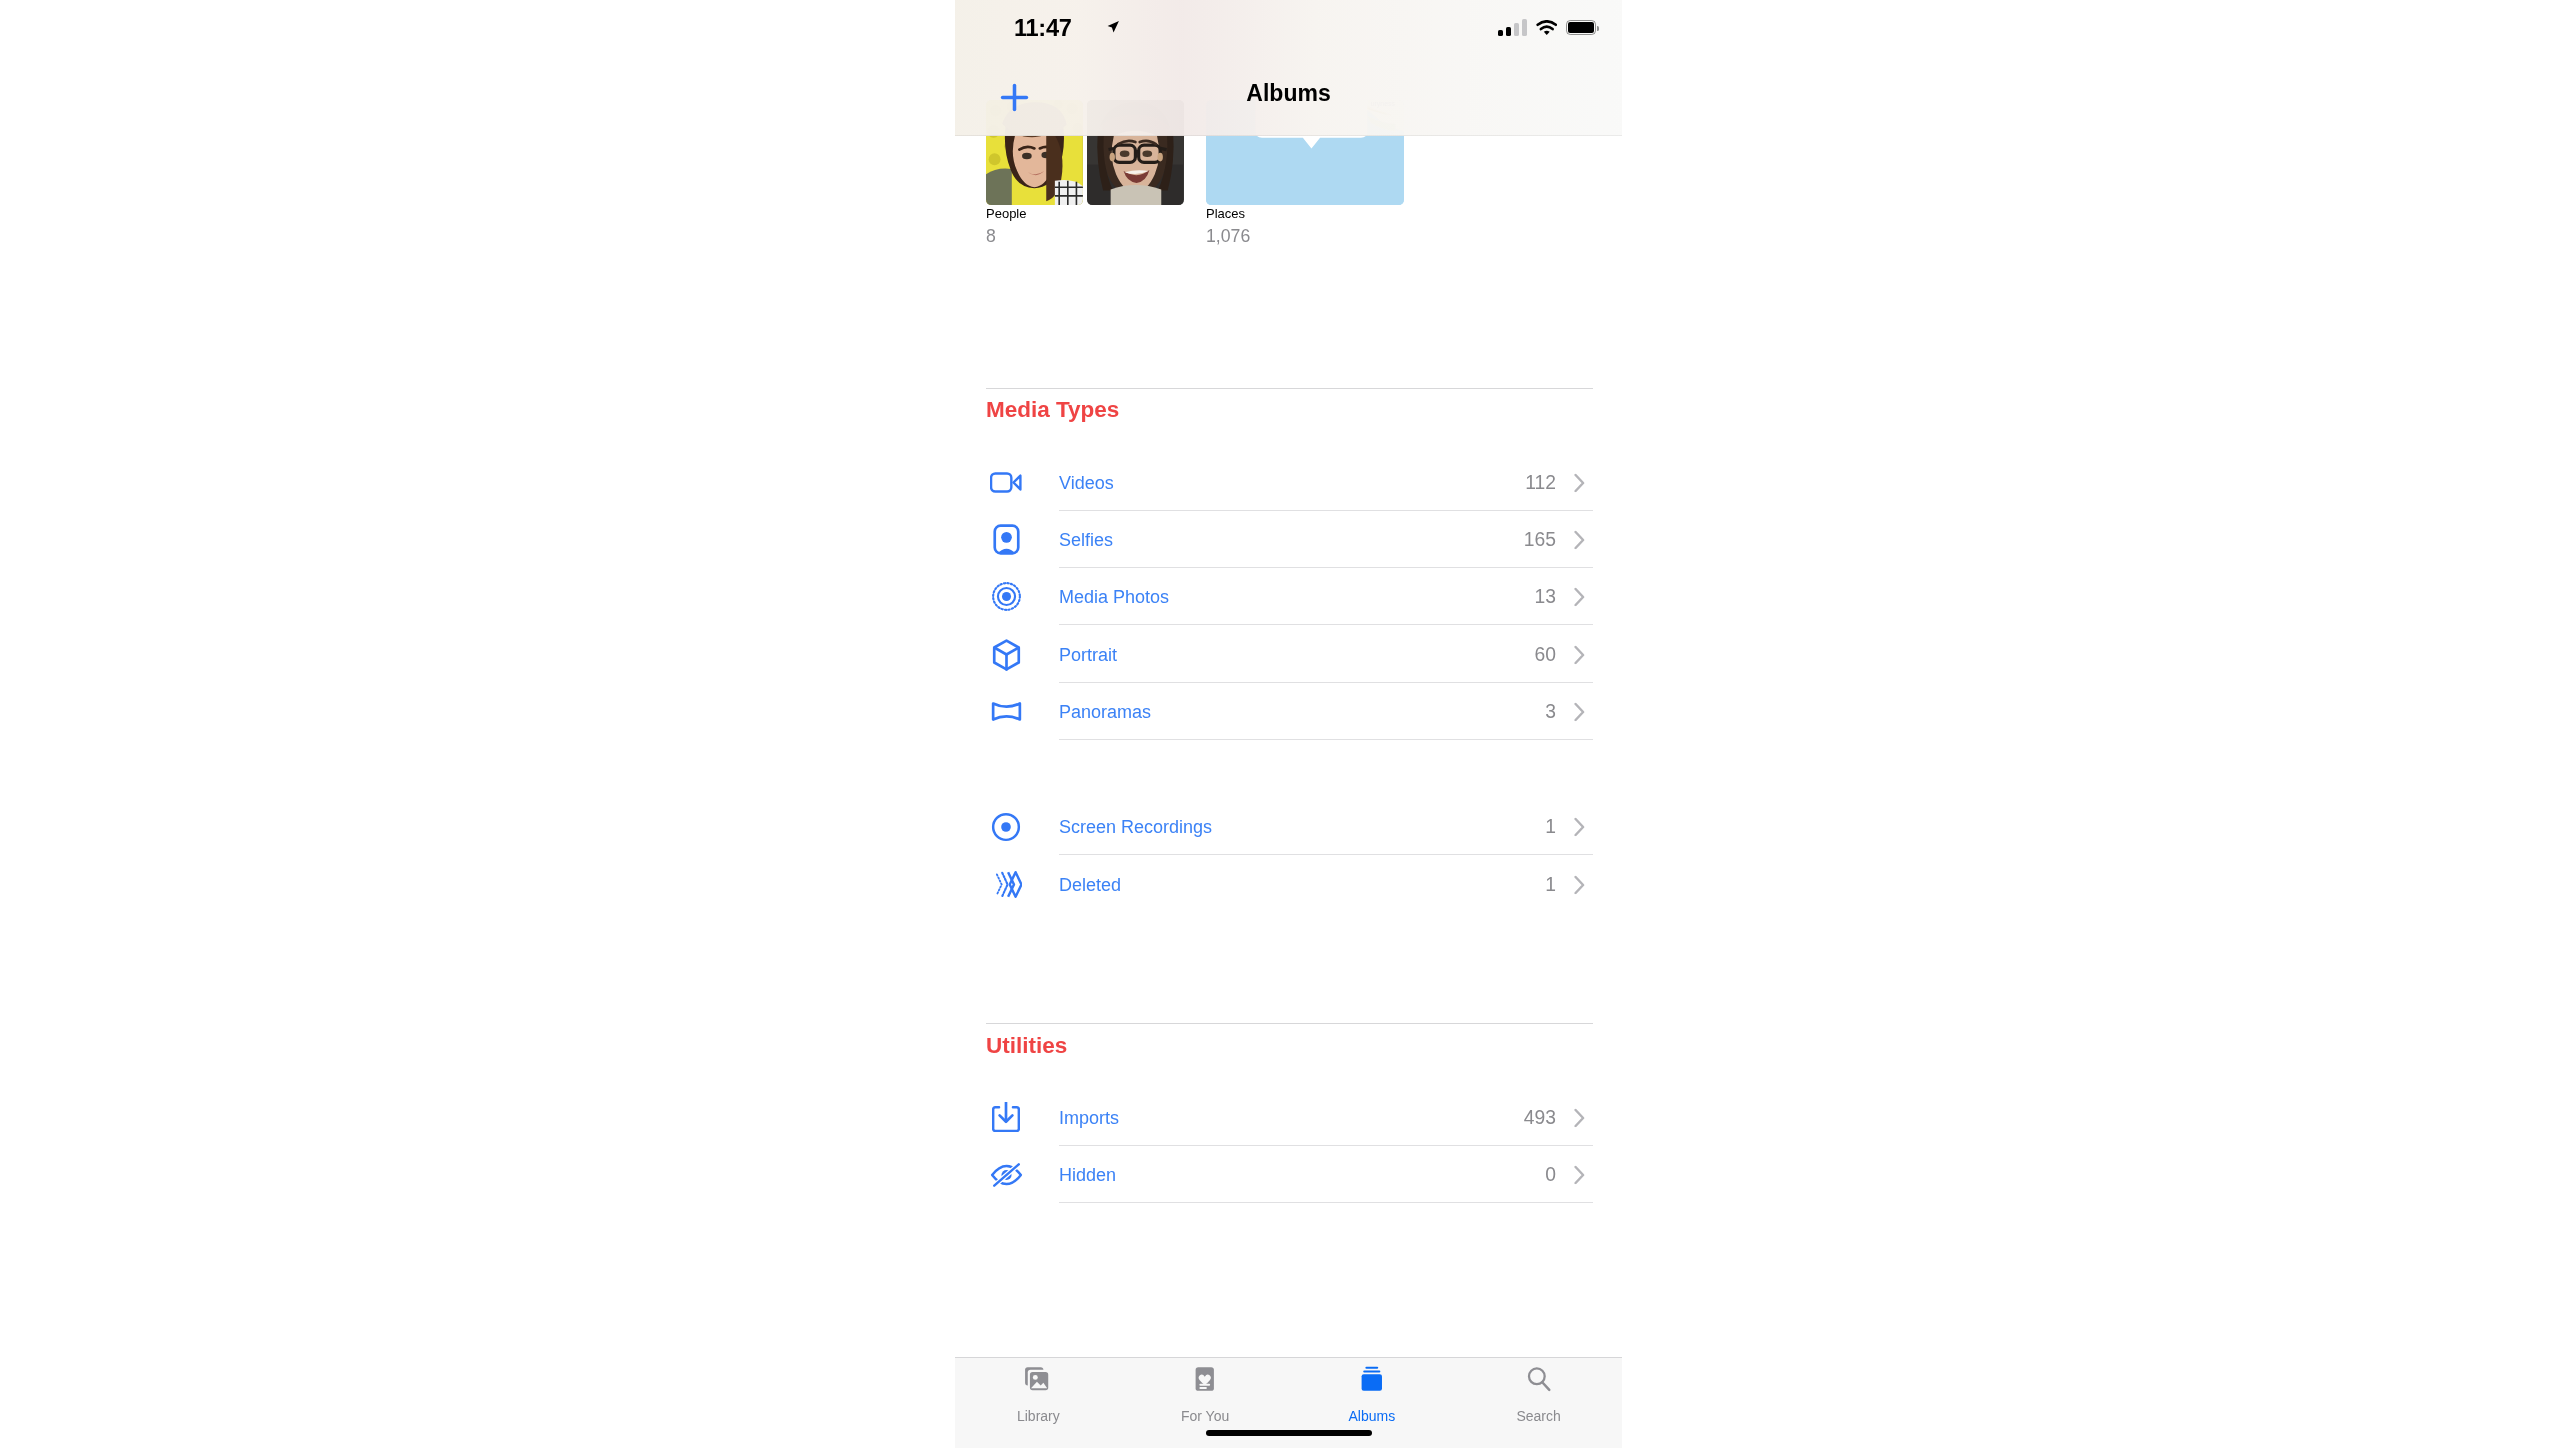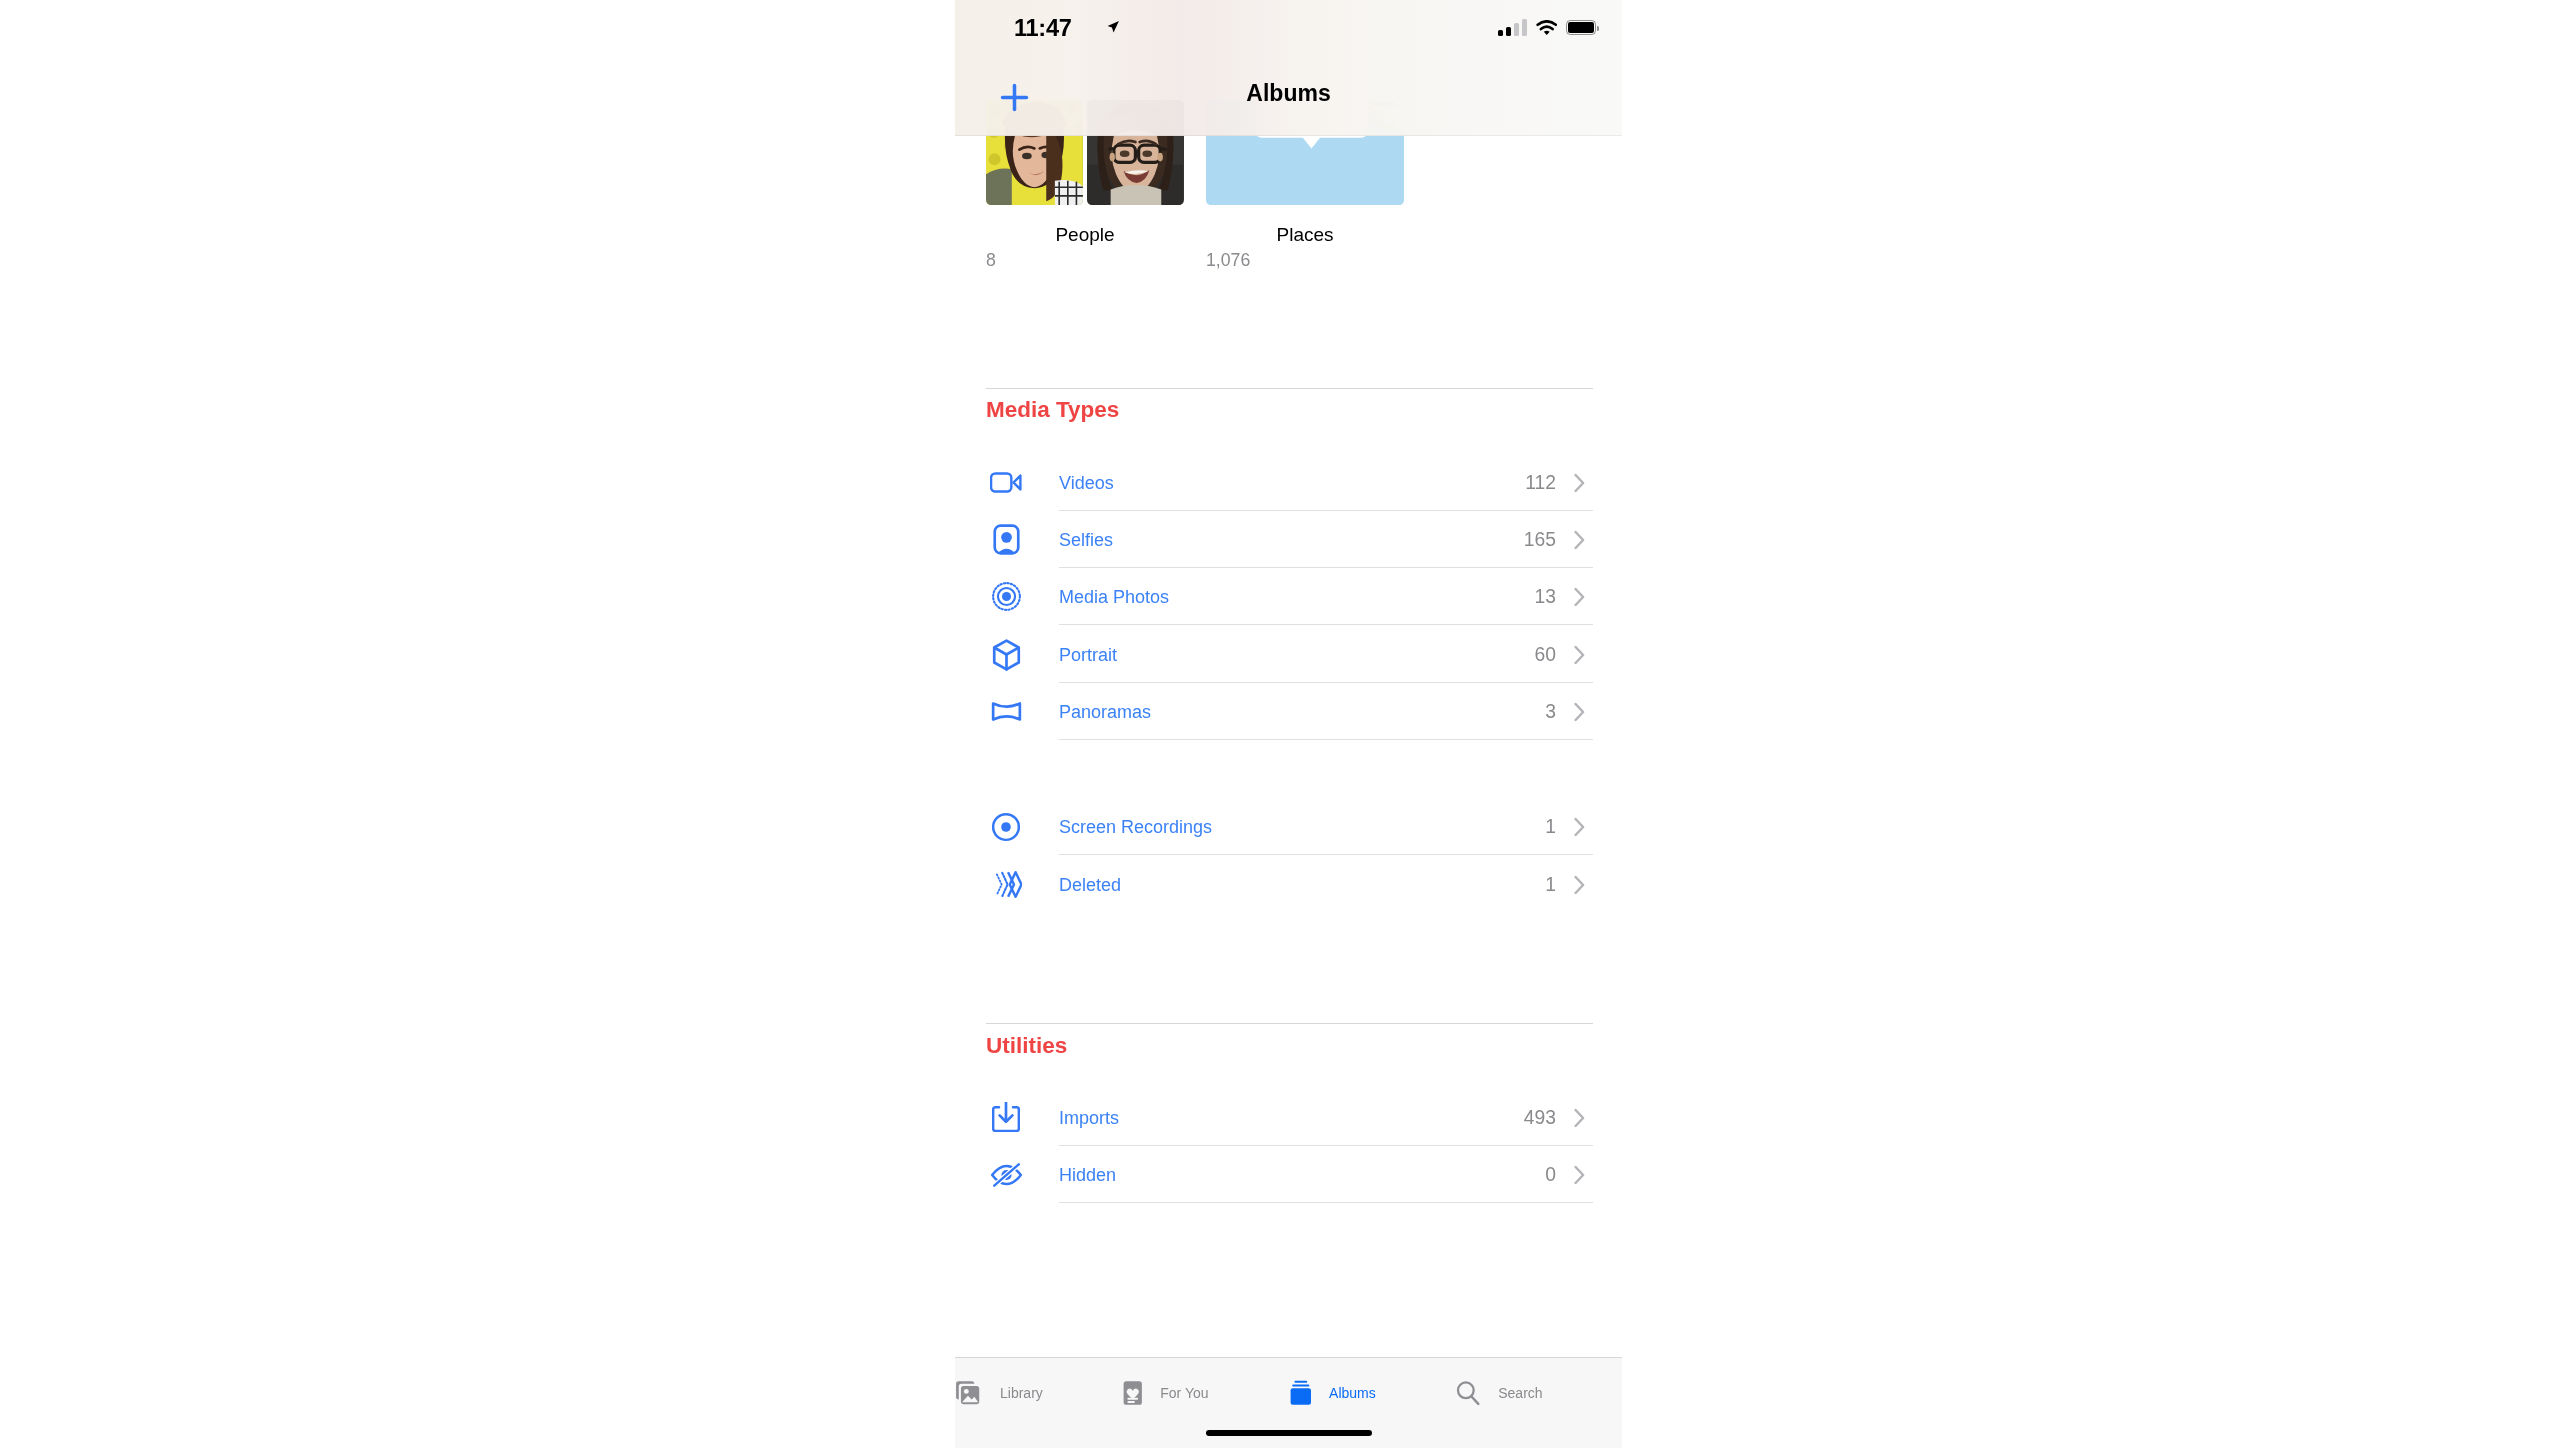--- a/index.html
+++ b/index.html
@@ -199,25 +199,24 @@
     position: relative;
     width: 198px;
     height: 105px;
     border-radius: 5.4px;
     overflow: hidden;
     background: #aed9f2;
   }
   .places-thumb svg { display: block; width: 100%; height: 100%; }
 
   .card-title {
-    margin-top: 20px;
-    font-size: 19px;
+    margin-top: 2px;
+    font-size: 13px;
     color: #000;
     line-height: 1.1;
-    text-align: center;
   }
   .card-count {
     margin-top: 5.4px;
     font-size: 17.7px;
     color: #8a8a8e;
     line-height: 1.1;
   }
 
   
   .section-rule {
@@ -304,20 +303,21 @@
   .tabs {
     display: flex;
     width: 100%;
     height: 63px;
     padding-top: 7.5px;
     box-sizing: border-box;
   }
   .tab {
     flex: 1;
     display: flex;
+    flex-direction: column;
     align-items: center;
     justify-content: flex-start;
     gap: 17px;
     cursor: pointer;
   }
   .tab-icon { height: 29px; display: flex; align-items: center; justify-content: center; }
   .tab-label { font-size: 14px; color: #8a8a8e; line-height: 1; }
   .tab.active .tab-label { color: #0a6cf5; }
 
   .home-indicator {

